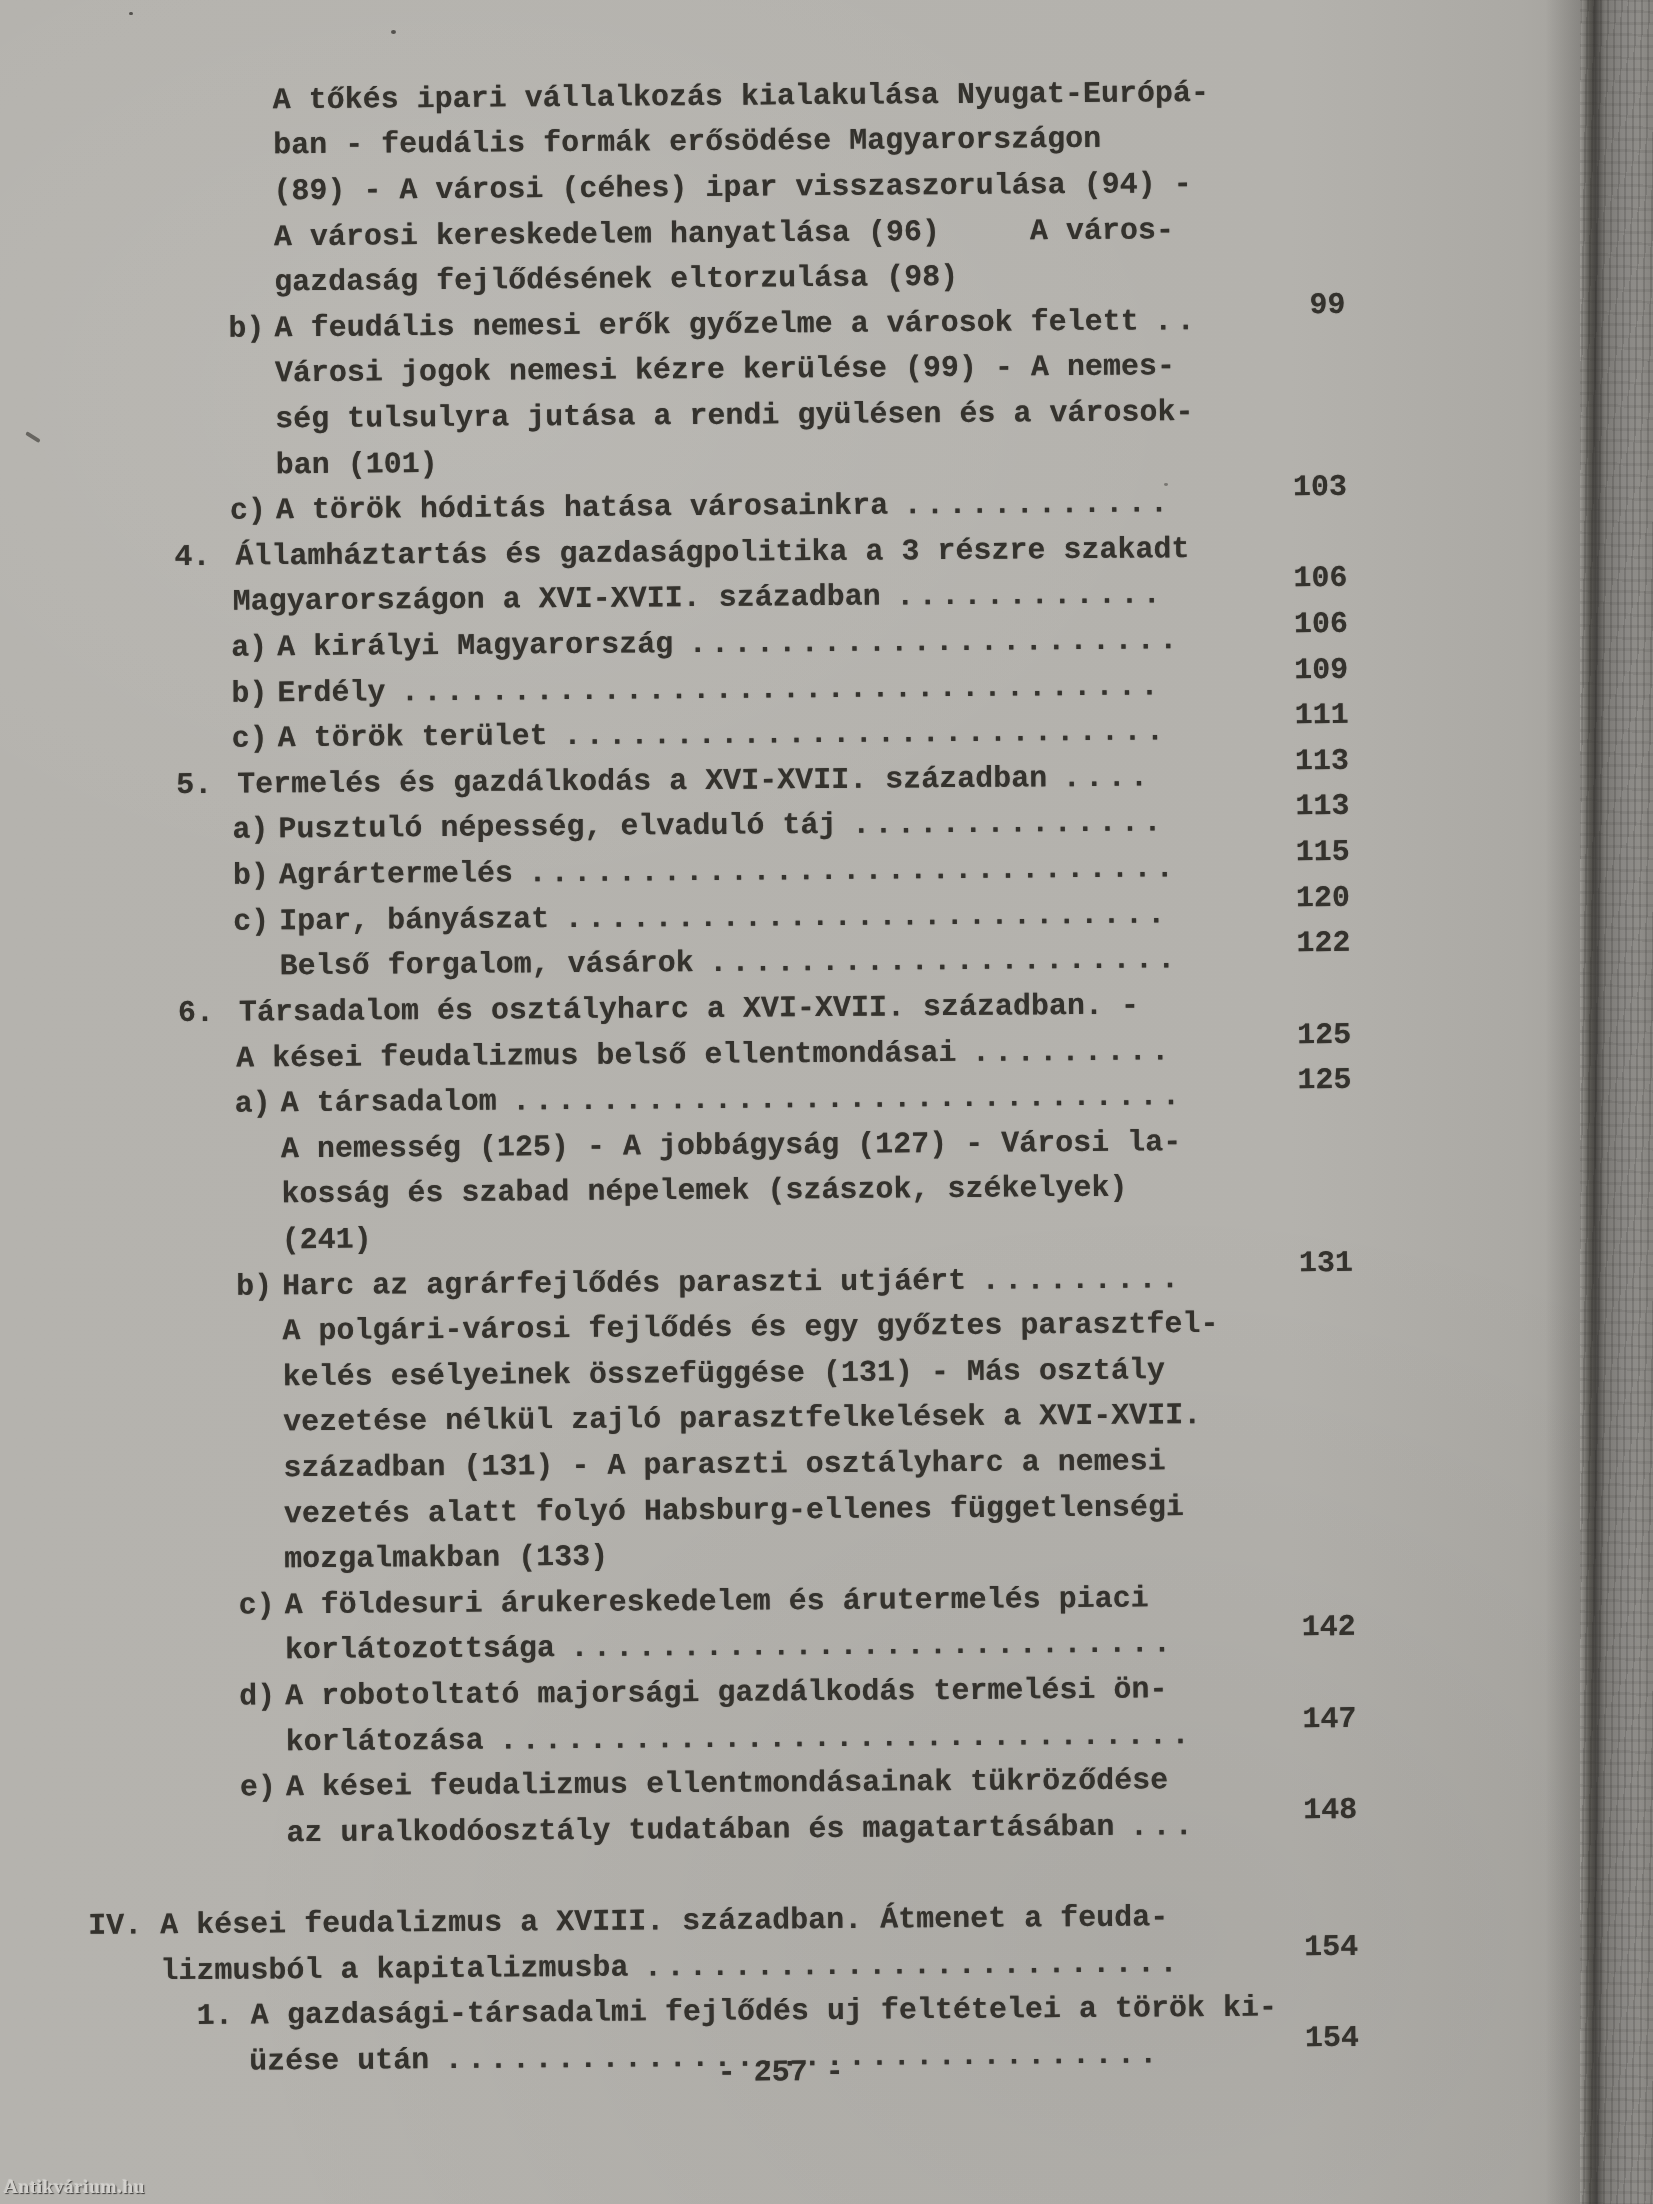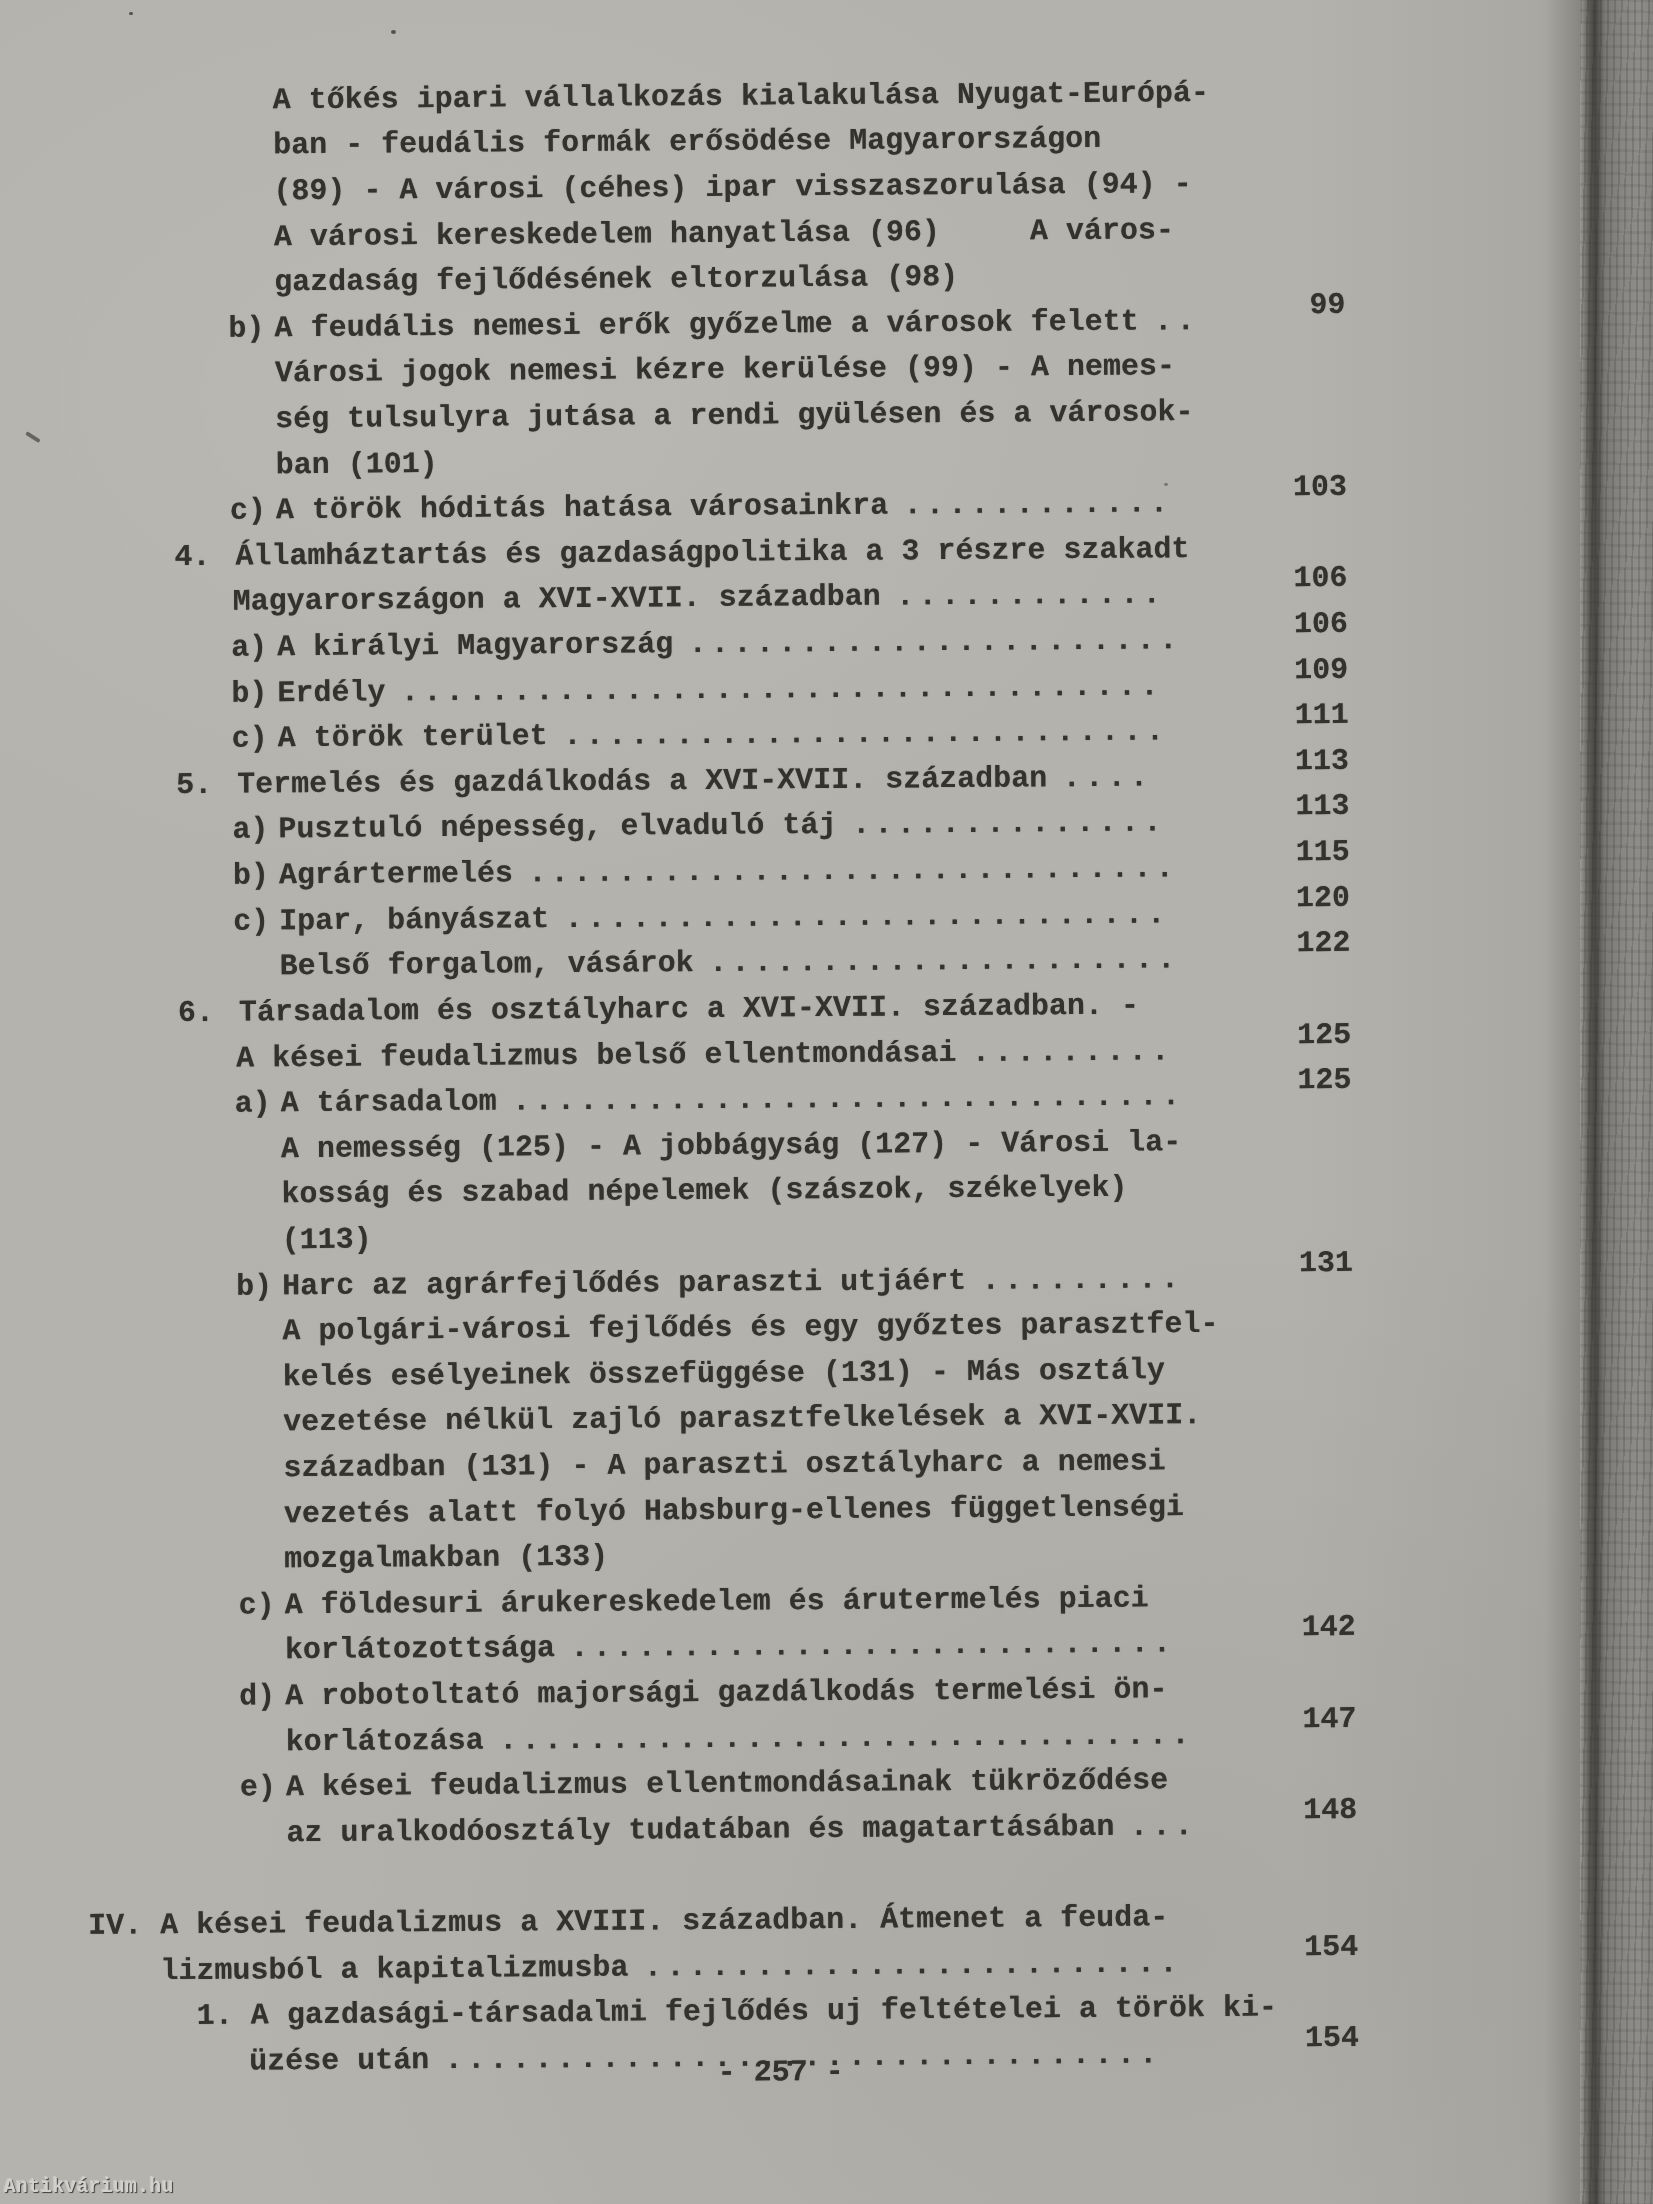--- a/index.html
+++ b/index.html
@@ -43,21 +43,21 @@
   }
   .pnum{left:1215px;width:136px;text-align:right;top:-14.6px;}
   .dots{letter-spacing:-6.8px;margin-left:15.5px;}
   #folio{
     position:absolute;left:656px;top:2049px;width:233px;height:46px;line-height:46px;
     font-size:30px;font-weight:bold;color:#34322d;text-align:center;
     text-shadow:0 0 1px rgba(52,50,45,0.55);
   }
   #watermark{
     position:absolute;left:3.9px;top:2176px;
-    font-family:Liberation Mono, monospace;
+    font-family:Liberation Serif, serif;
     font-weight:bold;font-size:19.4px;letter-spacing:0.5px;
     color:#d3d1cd;
     text-shadow:1px 1px 1px rgba(55,54,52,0.95), -1px -1px 1px rgba(250,250,248,0.35);
   }
   .speck{position:absolute;background:#3c3a36;border-radius:50%;opacity:0.8;}
   #speck1{left:129px;top:11.6px;width:3.9px;height:3.9px;}
   #speck2{left:391px;top:30px;width:4.9px;height:3.9px;}
   #speck3{left:25px;top:435px;width:15.5px;height:3.9px;border-radius:1.9px;transform:rotate(32deg);opacity:0.65;}
   #speck4{left:1164px;top:483px;width:3.9px;height:2.9px;opacity:0.5;}
 </style>
@@ -161,21 +161,21 @@
           <span class="tx" style="left: 280px;">A társadalom<span class="dots">. . . . . . . . . . . . . . . . . . . . . . . . . . . . . .</span></span>
           <span class="pnum">125</span>
         </div>
         <div class="trow" style="top: 1122px;">
           <span class="tx" style="left: 280px;">A nemesség (125) - A jobbágyság (127) - Városi la-</span>
         </div>
         <div class="trow" style="top: 1167px;">
           <span class="tx" style="left: 280px;">kosság és szabad népelemek (szászok, székelyek)</span>
         </div>
         <div class="trow" style="top: 1213px;">
-          <span class="tx" style="left: 280px;">(113)</span>
+          <span class="tx" style="left: 280px;">(241)</span>
         </div>
         <div class="trow" style="top: 1259px;">
           <span class="mk" style="left: 234px;">b)</span>
           <span class="tx" style="left: 280px;">Harc az agrárfejlődés paraszti utjáért<span class="dots">. . . . . . . . .</span></span>
           <span class="pnum">131</span>
         </div>
         <div class="trow" style="top: 1304px;">
           <span class="tx" style="left: 280px;">A polgári-városi fejlődés és egy győztes parasztfel-</span>
         </div>
         <div class="trow" style="top: 1350px;">

